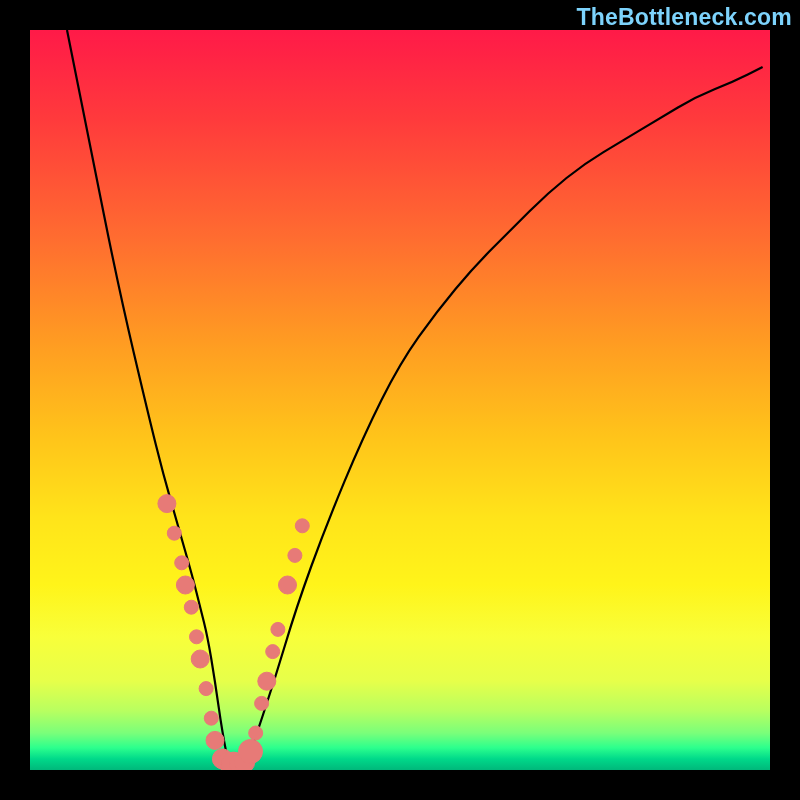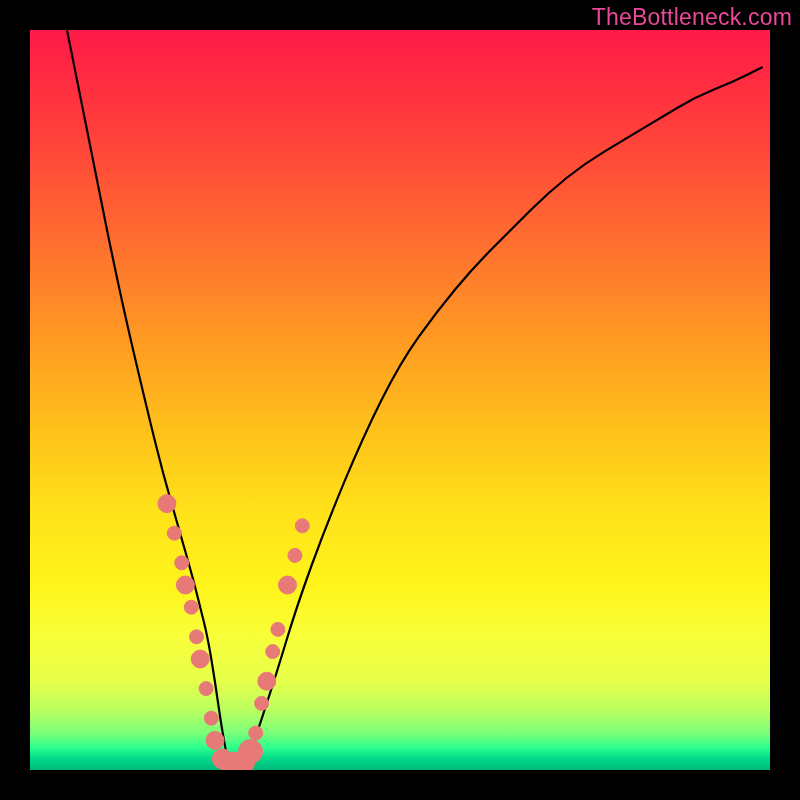--- a/index.html
+++ b/index.html
@@ -36,23 +36,23 @@
       #7aff7a 95%,
       #2cff8d 97%,
       #00d98a 98.5%,
       #00b87a 100%
     );
   }
   .watermark {
     position: absolute;
     top: 4px;
     right: 8px;
-    color: #ec4899;
+    color: #7dd3fc;
     font-size: 23px;
-    font-weight: 400;
+    font-weight: 700;
     letter-spacing: 0.2px;
     z-index: 5;
     user-select: none;
   }
   svg.plot {
     position: absolute;
     inset: 0;
     width: 740px;
     height: 740px;
     z-index: 3;

